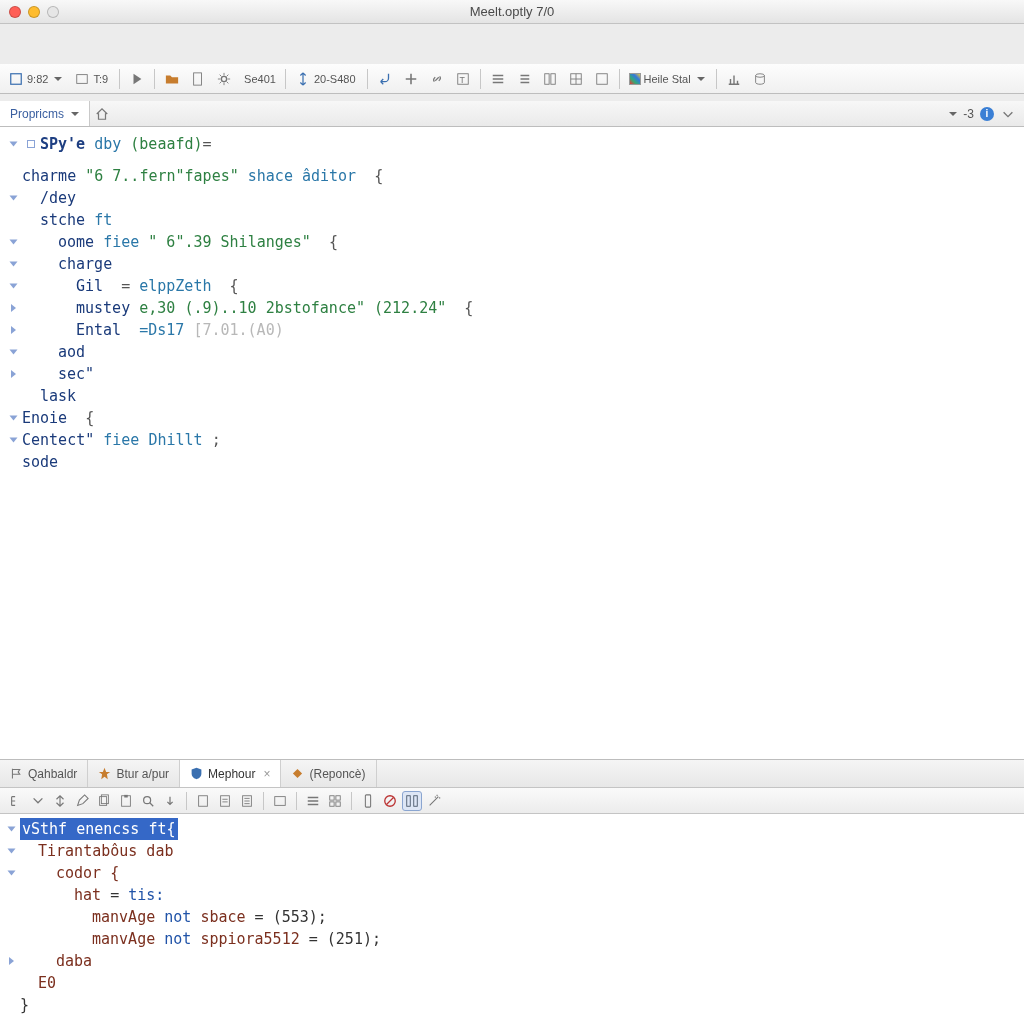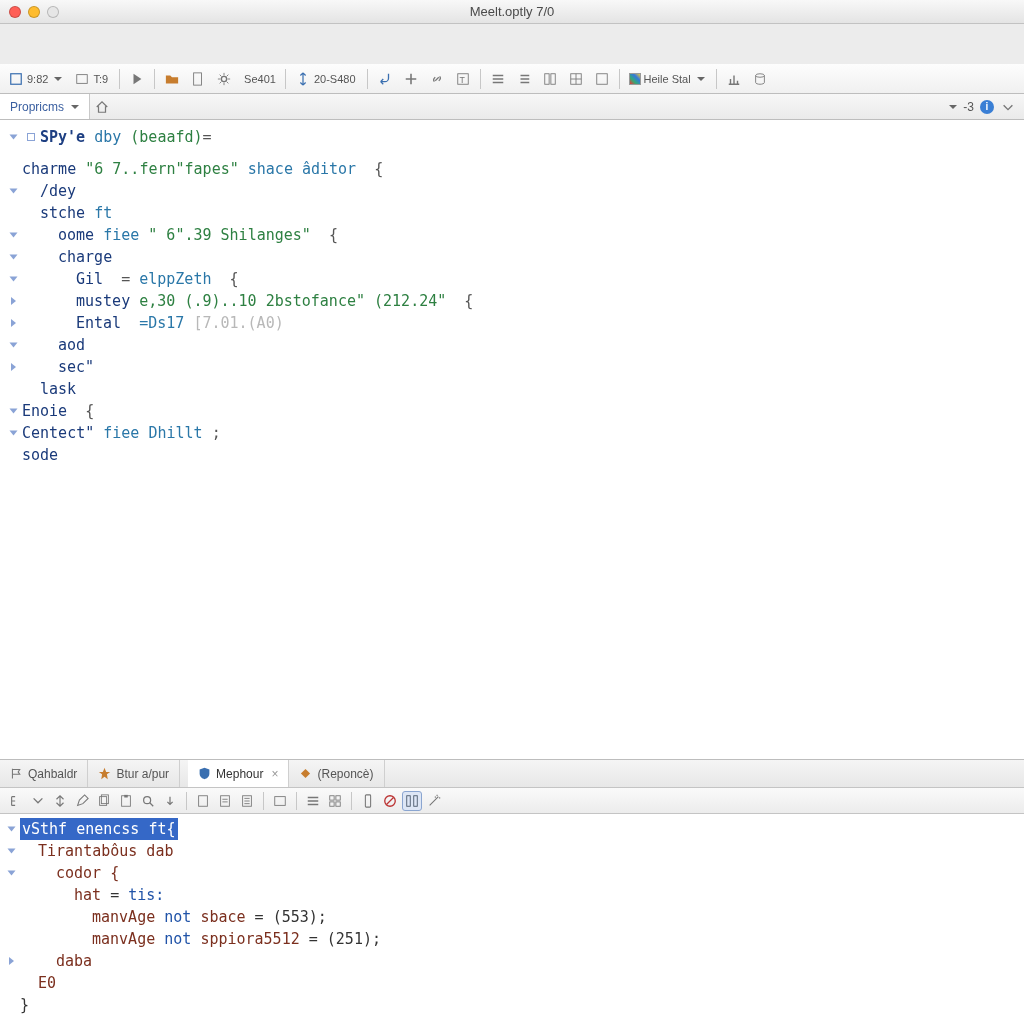--- a/index.html
+++ b/index.html
@@ -56,21 +56,21 @@
 .tb-blue{color:#3a6fb0;}
 .tb-orange{color:#c77d2e;}
 .tb-gray{color:#777;}
 .tb-colorbox{width:12px;height:12px;display:inline-block;background:linear-gradient(45deg,#e33,#3a7,#37d,#ec3);border:1px solid #999;}
 .tb-combo{display:flex;align-items:center;gap:3px;padding:0 5px 0 3px;}
 .caret-down::after{content:"";display:inline-block;border:4px solid transparent;border-top-color:#666;margin-left:3px;transform:translateY(2px);}
 .tabbar {
   height: 26px;
   background: linear-gradient(#f7f7f7,#eaeaea);
   border-bottom: 1px solid #bdbdbd;
-  display: flex; align-items: stretch;
+  display: flex; align-items: stretch; margin-top: 7px;
 }
 .tab {
   display:flex;align-items:center;gap:4px;padding:0 10px;
   border-right:1px solid #c9c9c9;font-size:12px;color:#3a5fa0;
   background:linear-gradient(#fcfcfc,#eee);
 }
 .tab.active{background:#fff;}
 .tab-spacer{flex:1;}
 .tabbar-right{display:flex;align-items:center;gap:6px;padding:0 8px;color:#666;}
 .tabbar-right .num{color:#555;font-size:12px;}
@@ -101,21 +101,21 @@
 .op{color:#555;}
 .cmt{color:#b8b8b8;}
 .plain{color:#333;}
 .hl{background:#3568c7;color:#fff;padding:0 2px;}
 .brn{color:#7b3f1e;}
 .bottom-tabs{
   height:28px;background:linear-gradient(#f5f5f5,#e7e7e7);border-bottom:1px solid #c4c4c4;
   display:flex;align-items:stretch;
 }
 .btab{display:flex;align-items:center;gap:5px;padding:0 10px;border-right:1px solid #cfcfcf;font-size:12px;color:#555;}
-.btab.active{background:#fff;color:#333;margin-left:8px;}
+.btab.active{background:#fff;color:#333;}
 .btab .ic{width:13px;height:13px;display:inline-flex;}
 .btab .x{color:#999;font-size:12px;margin-left:3px;}
 .bottom-toolbar{
   height:26px;background:linear-gradient(#fafafa,#ececec);border-bottom:1px solid #c4c4c4;
   display:flex;align-items:center;gap:2px;padding:0 6px;
 }
 .bt-btn{width:20px;height:20px;display:inline-flex;align-items:center;justify-content:center;color:#666;border-radius:3px;}
 .bt-btn.pressed{background:#dde6f5;border:1px solid #8aa5d0;}
 .bt-sep{width:1px;height:18px;background:#c7c7c7;margin:0 4px;}
 .bottom-panel{

